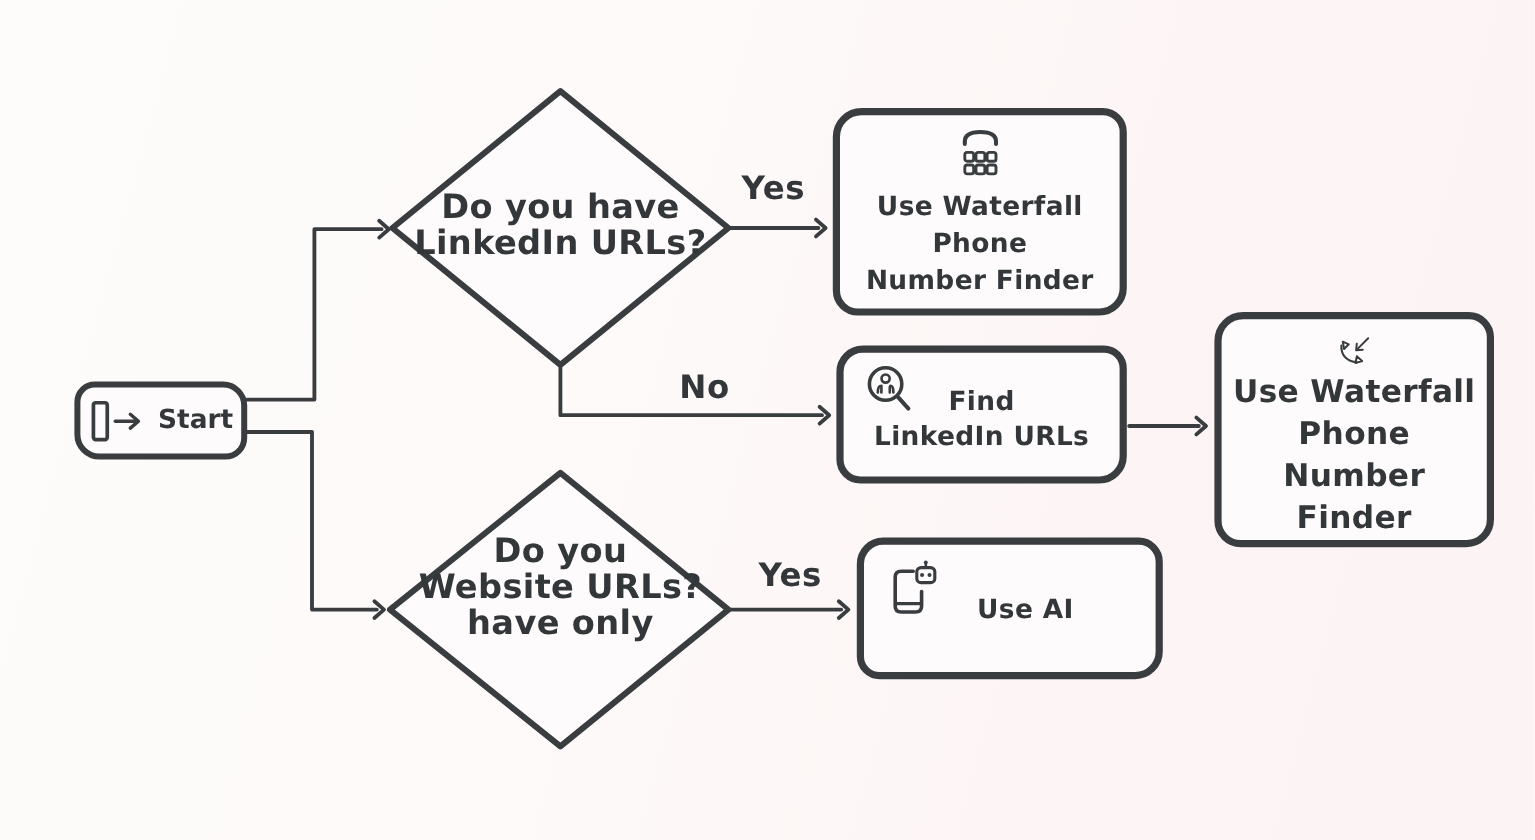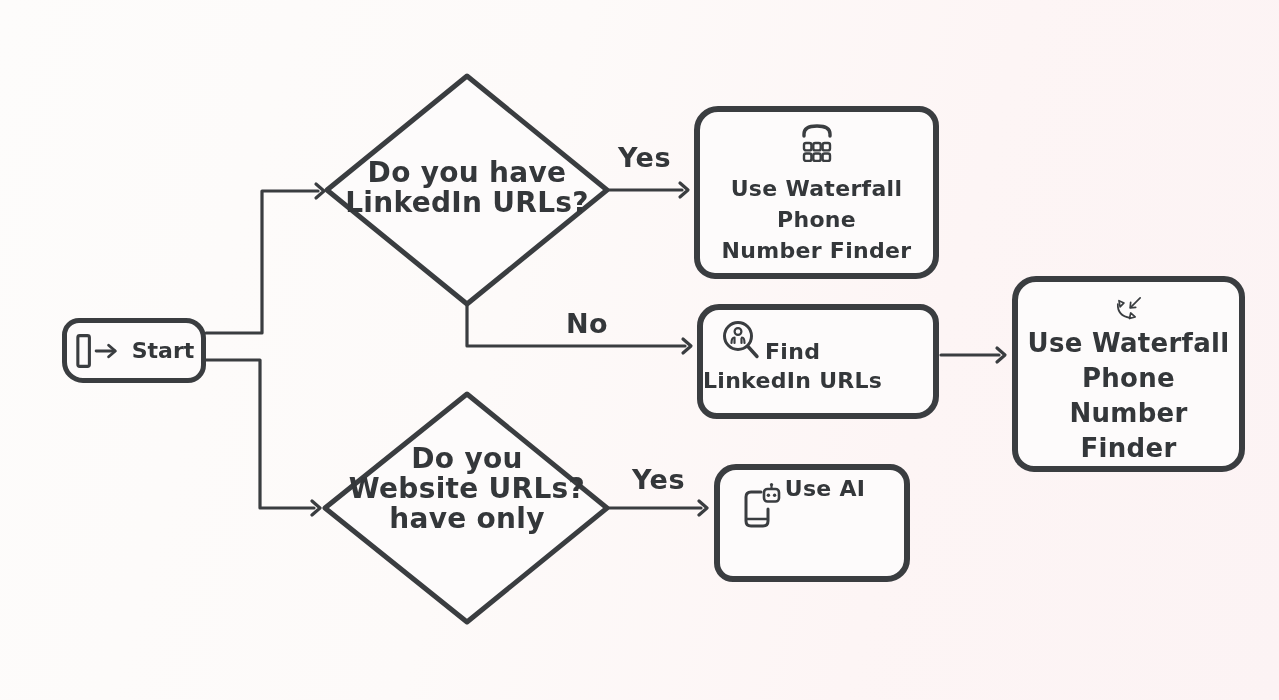--- a/index.html
+++ b/index.html
@@ -38,49 +38,49 @@
   
   .start-node {
     left: 62px; top: 318px; width: 144px; height: 65px;
     border-radius: 17px 20px 18px 21px;
     display: flex; align-items: center; justify-content: center;
     gap: 8px;
     font-size: 22px; font-weight: bold;
   }
 
   
-  .box { border-width: 6px; margin-top: 16px; }
+  .box { border-width: 6px; }
   .box-waterfall-top {
     left: 694px; top: 90px; width: 245px; height: 173px;
     border-radius: 24px 20px 23px 21px;
     display: flex; flex-direction: column; align-items: center; justify-content: flex-start;
     padding-top: 10px;
   }
   .box-waterfall-top .node-label { font-size: 22px; line-height: 31px; margin-top: 5px; }
 
   .box-find {
     left: 697px; top: 288px; width: 242px; height: 115px;
     border-radius: 22px 19px 23px 20px;
-    display: flex; align-items: center; justify-content: flex-start;
+    display: flex; align-items: center; justify-content: center;
   }
   .box-find .node-label { font-size: 22px; line-height: 29px; padding-top: 8px; }
   .box-find .corner-icon { position: absolute; left: 16px; top: 9px; }
 
   .box-waterfall-right {
     left: 1012px; top: 260px; width: 233px; height: 196px;
     border-radius: 24px 21px 23px 22px;
     display: flex; flex-direction: column; align-items: center; justify-content: flex-start;
     padding-top: 12px;
   }
   .box-waterfall-right .node-label { font-size: 26px; line-height: 35px; margin-top: 3px; }
 
   .box-ai {
-    left: 714px; top: 448px; width: 196px; height: 118px;
+    left: 714px; top: 448px; width: 255px; height: 118px;
     border-radius: 22px 20px 23px 19px;
-    display: flex; align-items: flex-start; justify-content: center;
+    display: flex; align-items: center; justify-content: center;
   }
   .box-ai .node-label { font-size: 22px; line-height: 30px; padding-left: 26px; padding-top: 4px; }
   .box-ai .corner-icon { position: absolute; left: 14px; top: 12px; }
 
   
   .diamond-label {
     position: absolute;
     font-weight: bold;
     text-align: center;
     font-size: 28px;

